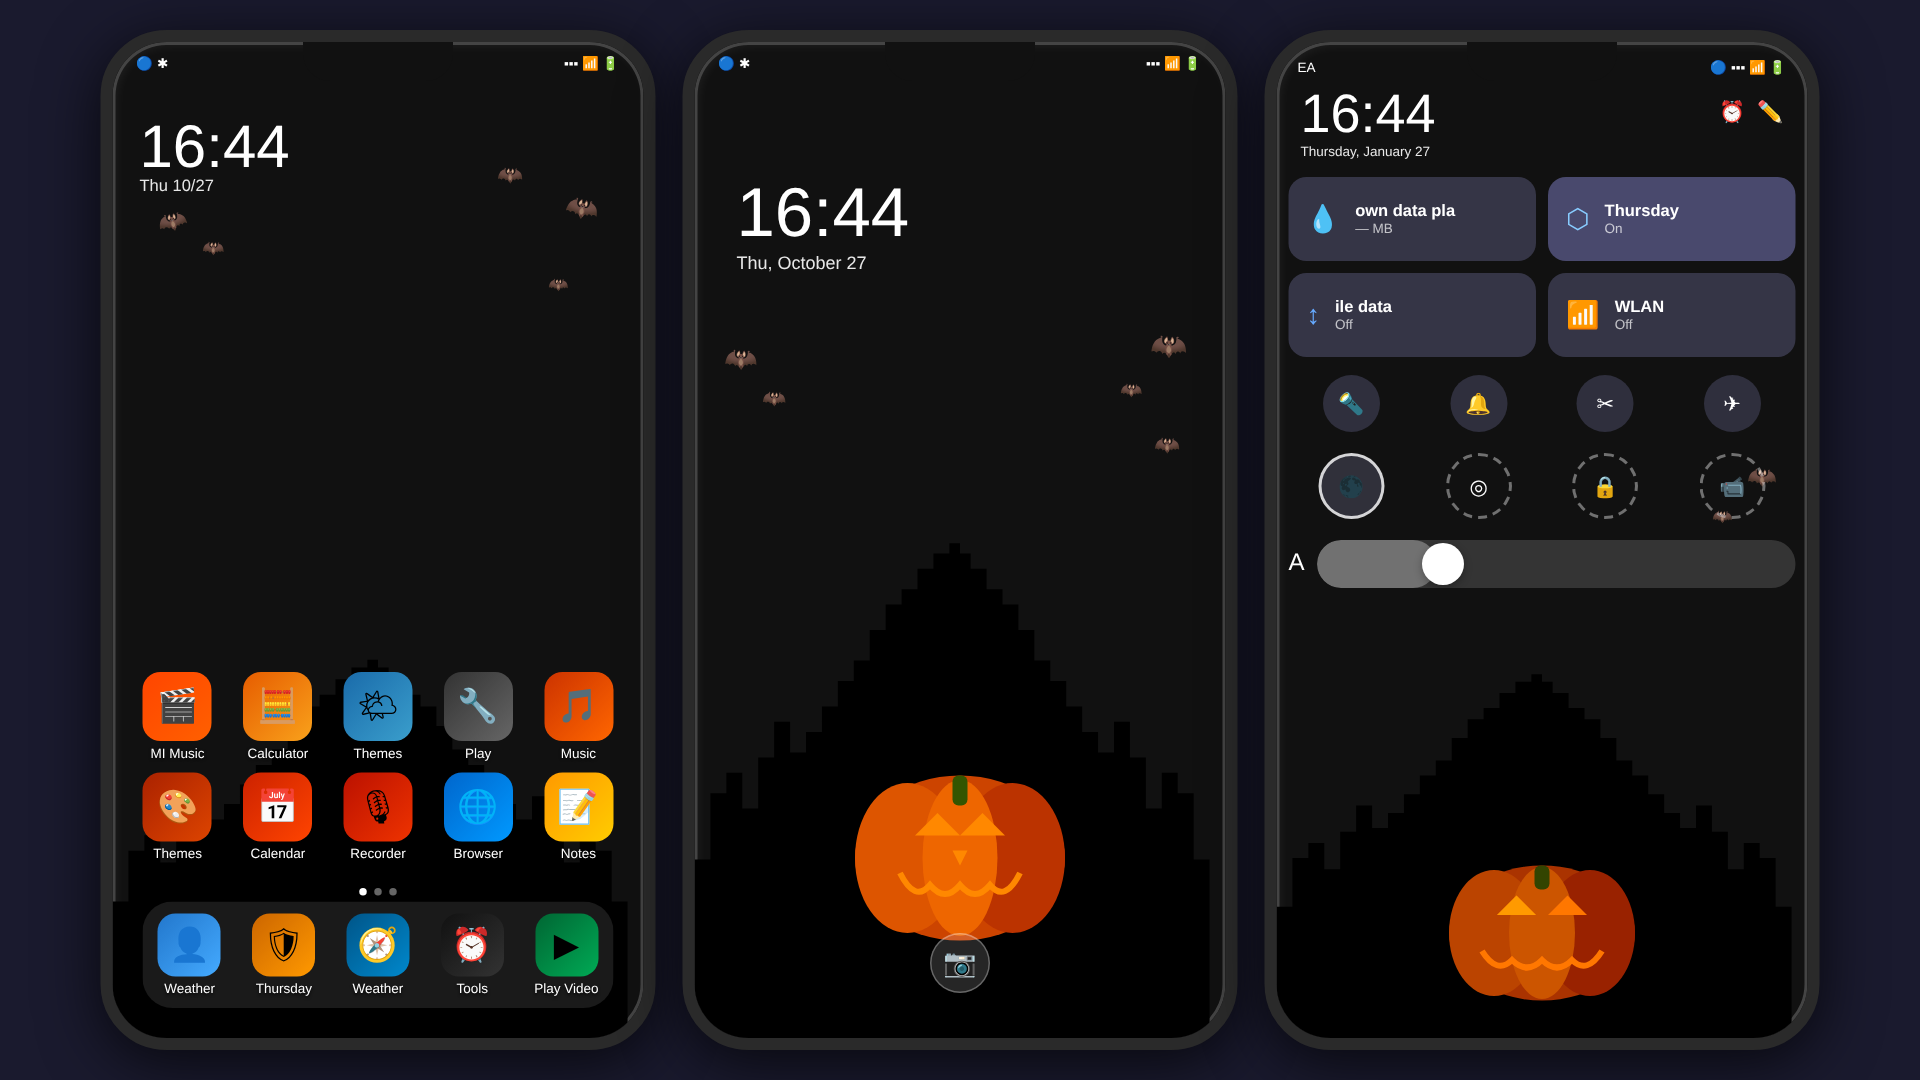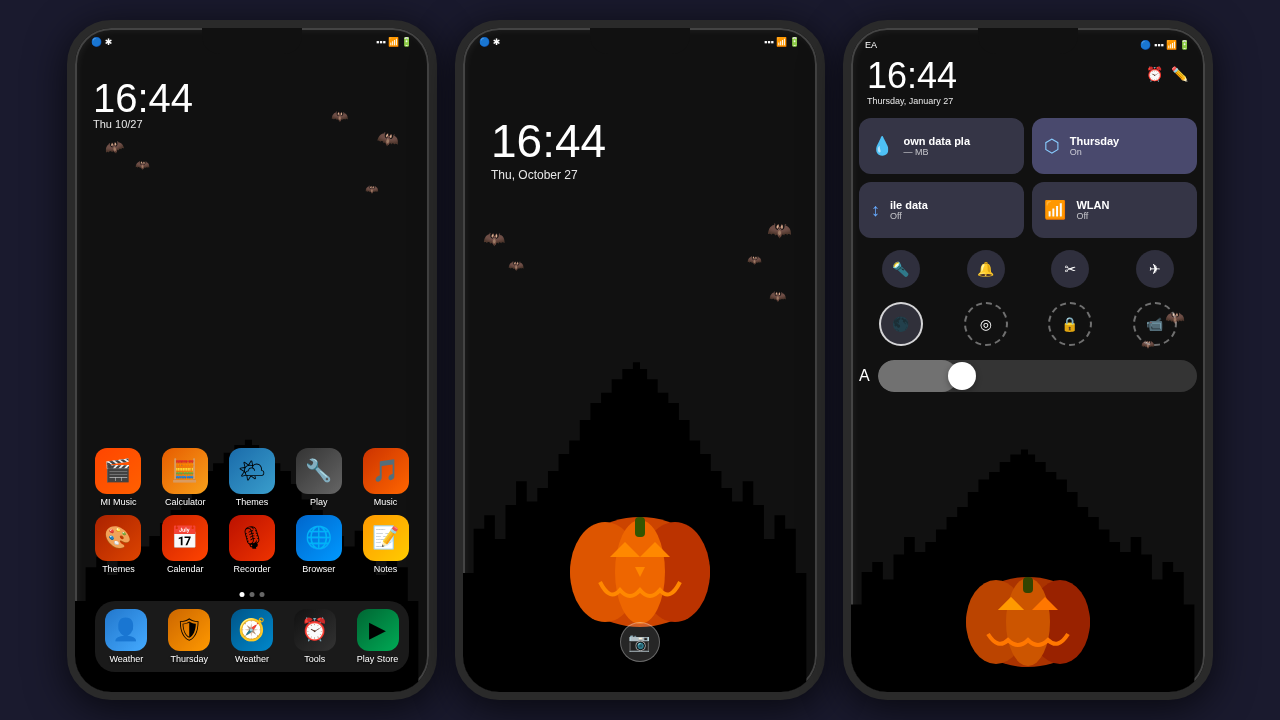--- a/index.html
+++ b/index.html
@@ -480,21 +480,21 @@
       <div class="app-item">
         <div class="app-icon icon-clock" style="width:42px;height:42px;">
             <span>⏰</span>
           </div>
         <span class="app-label">Tools</span>
       </div>
       <div class="app-item">
         <div class="app-icon icon-playstore" style="width:42px;height:42px;">
             <span>▶</span>
           </div>
-        <span class="app-label">Play Store</span>
+        <span class="app-label">Play Video</span>
       </div>
     </div>
 
   </div>
   <div class="phone-frame"></div>
 </div>
 
 <div class="phone-wrapper">
   <div class="phone-screen">
 

